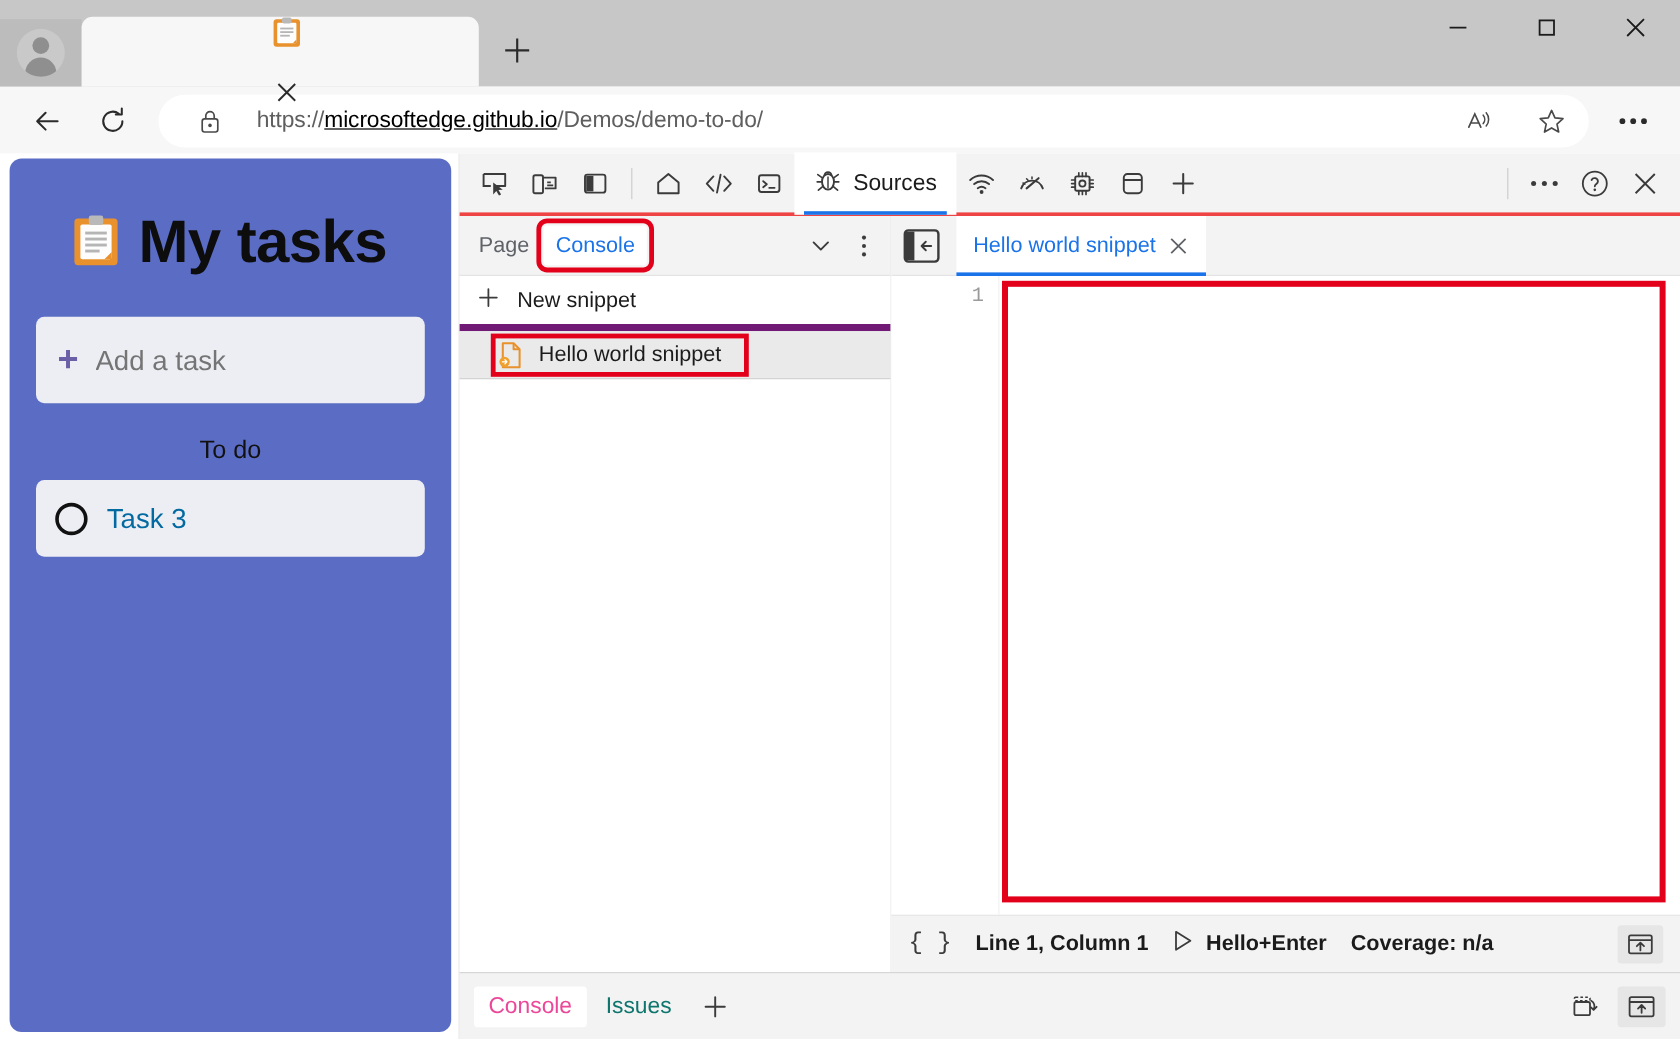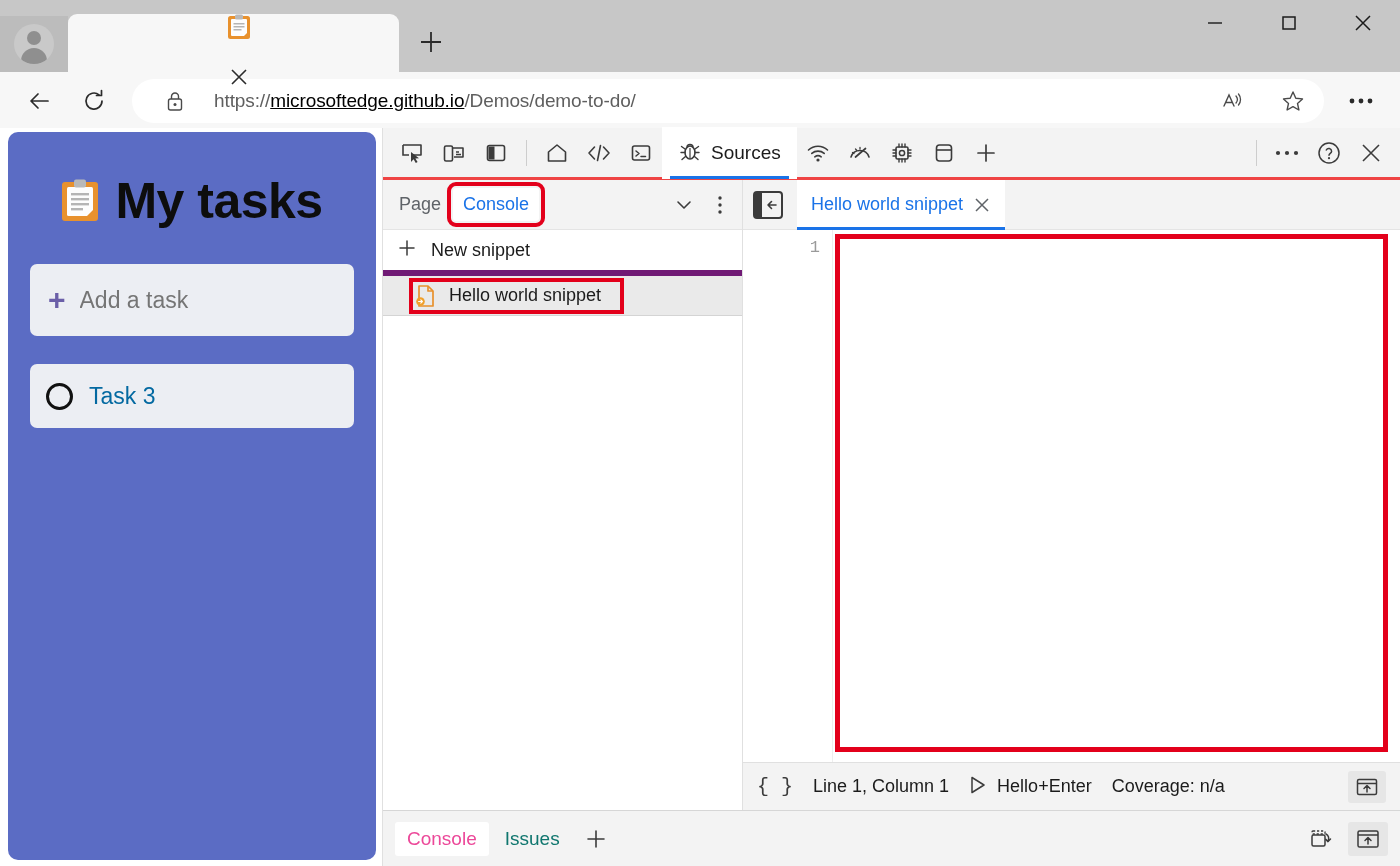--- a/index.html
+++ b/index.html
@@ -216,21 +216,21 @@
   .editor-hilite {
     position:absolute; left:2px; top:4px; right:12px; bottom:10px;
     border: 5px solid #e3001b; background: transparent; pointer-events:none;
   }
 
   .editor-status {
     height: 48px; background:#f3f3f3; border-top:1px solid #e0e0e0;
     display:flex; align-items:center; gap: 20px; padding: 0 14px;
   }
   .status-brace { font-family:"Liberation Mono","DejaVu Sans Mono",monospace; font-size:20px; color:#3b3b3b; }
-  .status-text { font-size:18px; color:#1b1b1b; }
+  .status-text { font-size:18px; color:#1b1b1b;font-weight:bold; }
   .status-run { display:flex; align-items:center; gap:10px; }
   .status-right { margin-left:auto; display:flex; align-items:center; }
   .status-icon-btn { width:38px; height:32px; display:flex; align-items:center; justify-content:center; color:#3b3b3b; background:#e6e6e6; border-radius:3px;}
 
   
   .drawer {
     height: 56px; background:#f3f3f3; border-top:1px solid #d6d6d6;
     display:flex; align-items:center; padding: 0 12px; gap: 4px;
   }
   .drawer-tab { font-size:19px; color:#0f766e; padding: 6px 12px; border-radius:3px;}
@@ -366,20 +366,21 @@
           <span class="plus-sign">+</span>
           <input class="add-task-text" style="background: transparent; border: none; outline: none;" placeholder="Add a task">
           <span class="submit-arrow">
             <svg width="18" height="16" viewBox="0 0 18 16">
                 <path d="M3 8 L14 8 M9.5 3.5 L14 8 L9.5 12.5" stroke="#fff" stroke-width="2.2" fill="none" stroke-linecap="round" stroke-linejoin="round"></path>
               </svg>
           </span>
         </div>
 
         <div>
+          <div class="section-label">To do</div>
           <div class="task-row">
             <span class="task-circle"></span>
             <span class="task-label">Task 3</span>
           </div>
         </div>
 
         <div class="spacer-completed"></div>
 
 
       </div>

